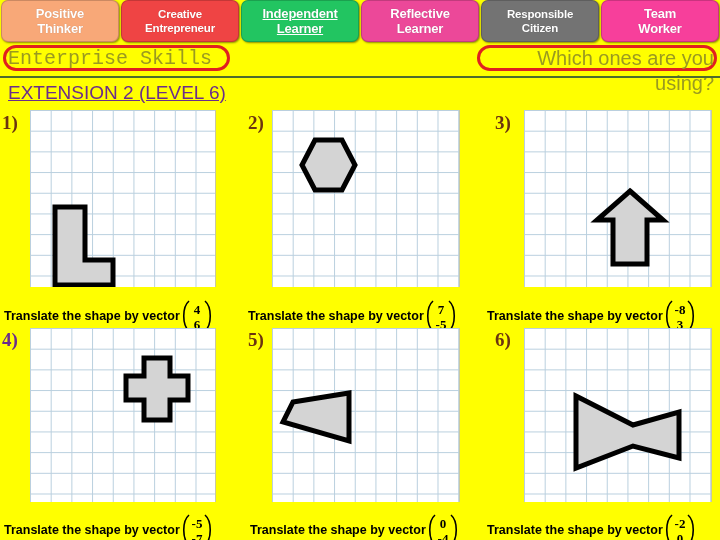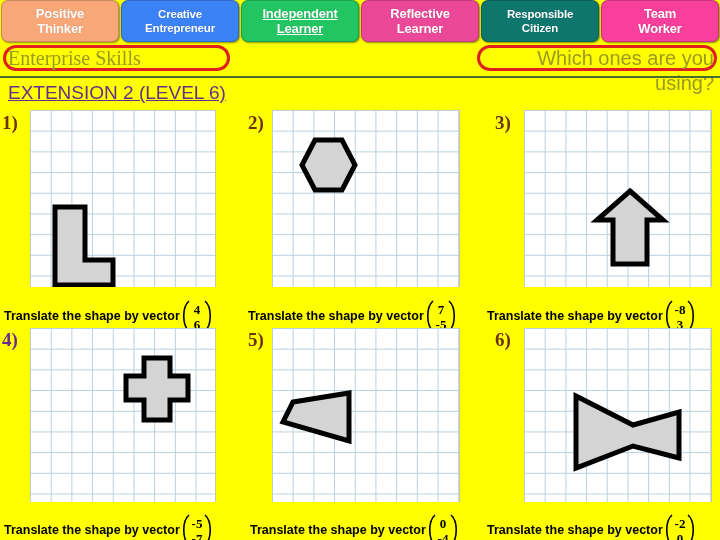--- a/index.html
+++ b/index.html
@@ -58,21 +58,21 @@
     border: 3px solid #E02020;
     border-radius: 13px;
     box-sizing: border-box;
     background: transparent;
   }
   #enterprise-label {
     position: absolute;
     left: 8px; top: 47px;
     font-size: 20px;
     color: #9A9A20;
-    font-family: Liberation Serif, serif;
+    font-family: Liberation Mono, monospace;
     white-space: nowrap;
   }
   #main-title {
     position: absolute;
     left: 163px; top: 47px;
     font-size: 19px;
     font-weight: bold;
     color: #000000;
     text-decoration: underline;
     white-space: nowrap;
@@ -153,33 +153,33 @@
 </head>
 <body>
 
 <div id="root">
 
   <div id="header-bar">
       <div class="hdr-btn" style="background: rgb(248, 168, 120);">
         <span class="l1">Positive</span>
         <span class="l2">Thinker</span>
       </div>
-      <div class="hdr-btn small" style="background: #3b82f6;">
+      <div class="hdr-btn small" style="background: #ef4444;">
         <span class="l1">Creative</span>
         <span class="l2">Entrepreneur</span>
       </div>
       <div class="hdr-btn" style="background: rgb(34, 197, 97); text-decoration: underline;">
         <span class="l1">Independent</span>
         <span class="l2">Learner</span>
       </div>
       <div class="hdr-btn" style="background: #ec4899;">
         <span class="l1">Reflective</span>
         <span class="l2">Learner</span>
       </div>
-      <div class="hdr-btn small" style="background: #0f766e;">
+      <div class="hdr-btn small" style="background: #737373;">
         <span class="l1">Responsible</span>
         <span class="l2">Citizen</span>
       </div>
       <div class="hdr-btn" style="background: rgb(247, 63, 155);">
         <span class="l1">Team</span>
         <span class="l2">Worker</span>
       </div>
     </div>
 
   <div id="title-row">

